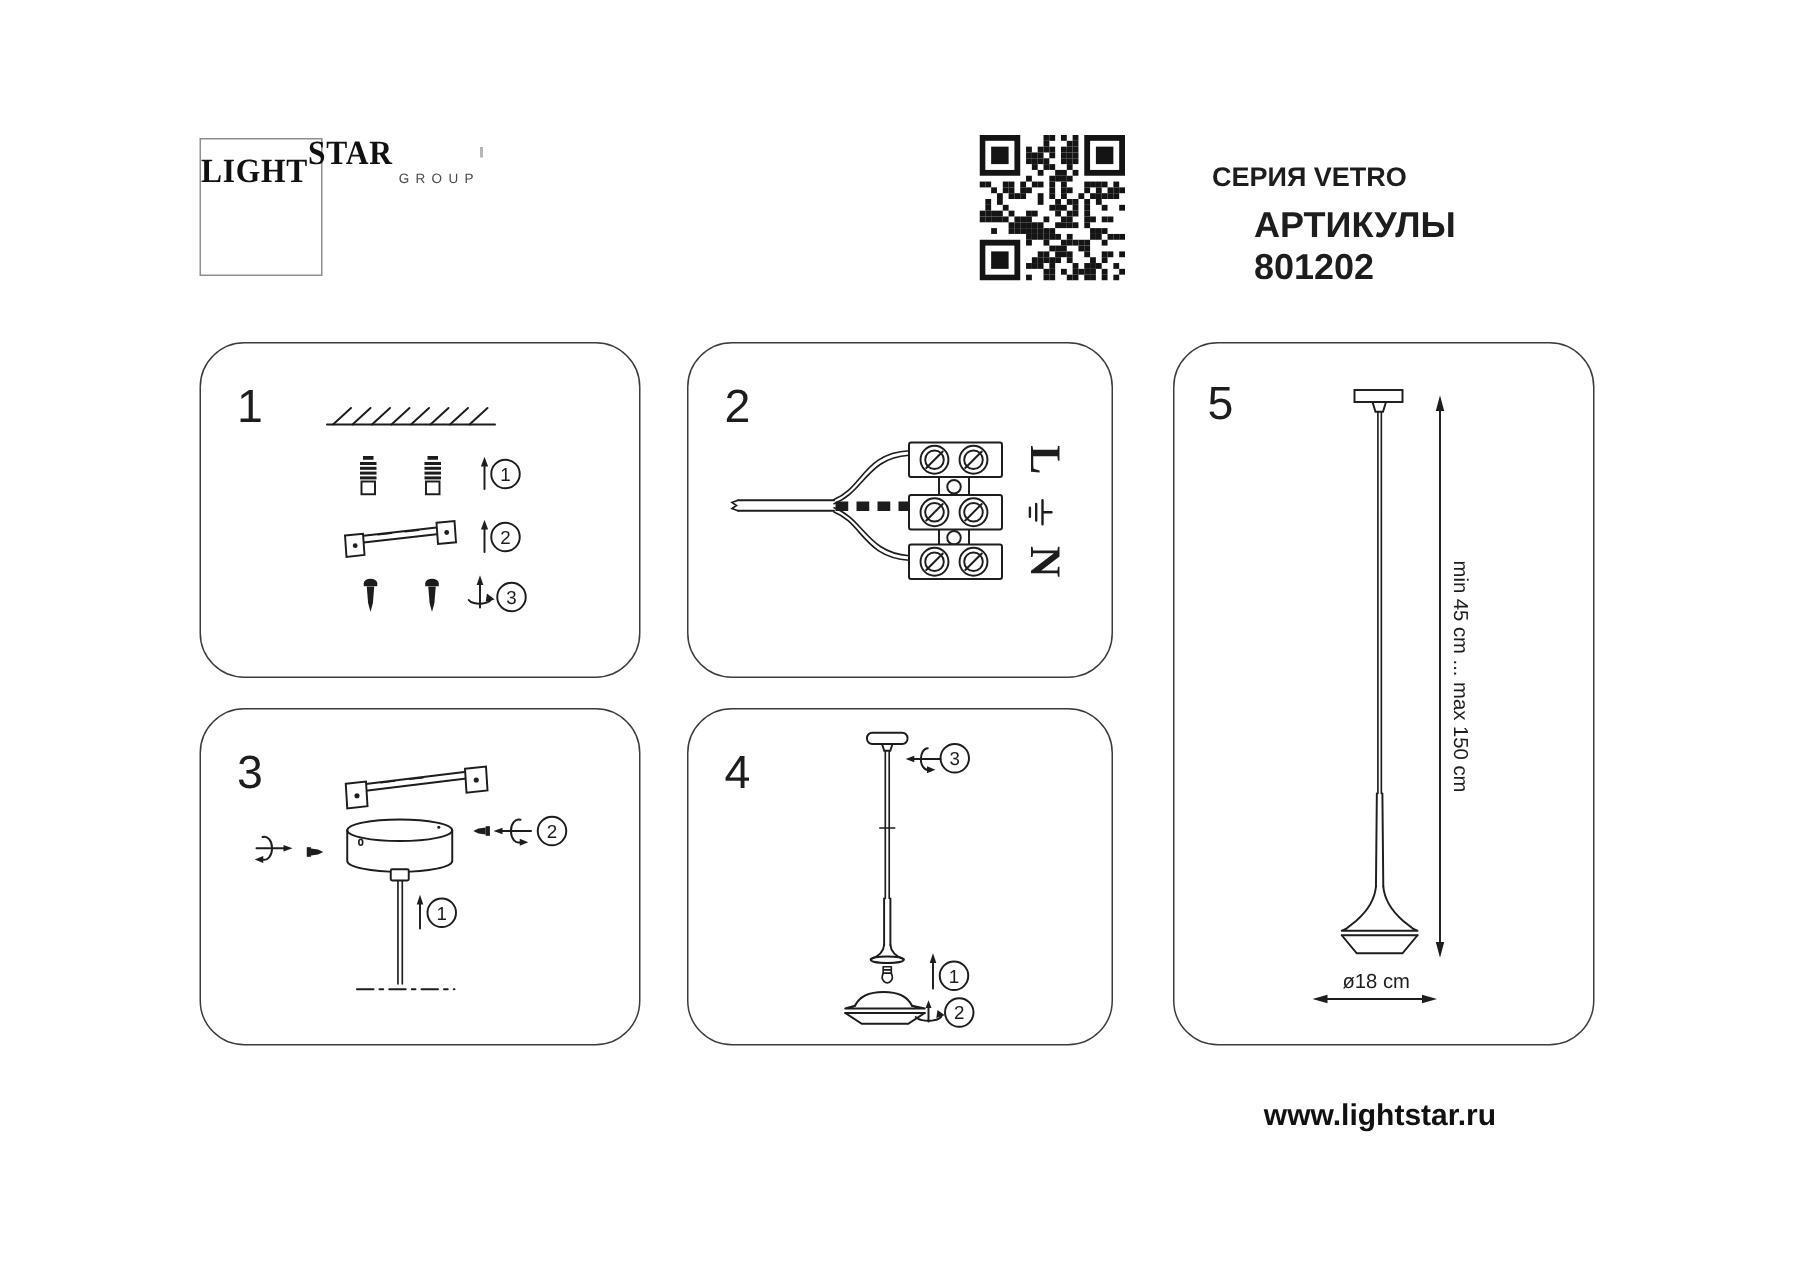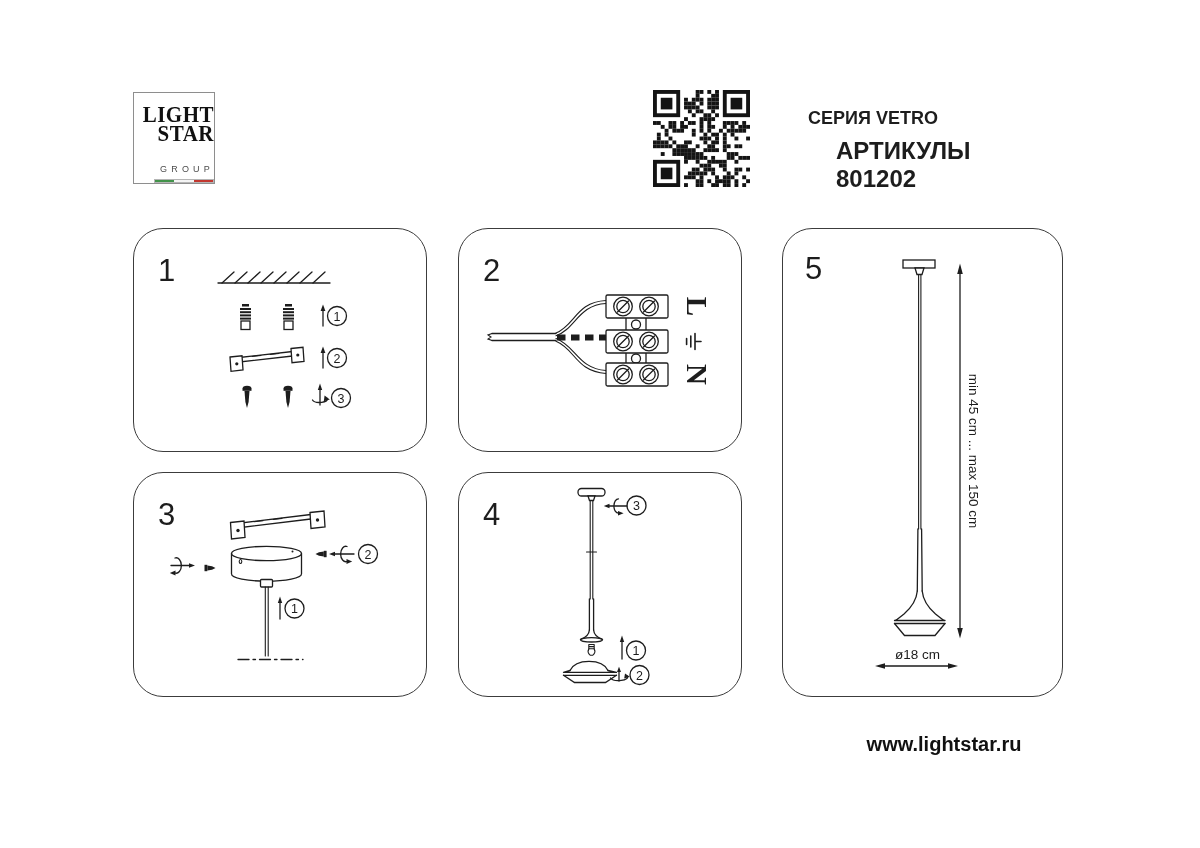--- a/index.html
+++ b/index.html
@@ -4,21 +4,21 @@
 <style>
   html,body{margin:0;padding:0;}
   body{
     width:1200px;height:848px;position:relative;background:#ffffff;
     font-family:"Liberation Sans",sans-serif;color:#1d1d1d;overflow:hidden;
   }
   .abs{position:absolute;}
   
   .logo-box{
     left:133px;top:92px;width:80px;height:90px;border:1px solid #8e8e8e;
-    display:flex;flex-direction:column;align-items:flex-end;background:#fff;
+    display:flex;flex-direction:row;align-items:flex-start;background:#fff;
   }
   .logo-word{
     font-family:"Liberation Serif",serif;font-weight:bold;font-size:21px;
     line-height:19px;letter-spacing:.5px;transform:scaleY(1.08);color:#111;
   }
   .logo-word.first{margin-top:12px;}
   .logo-group{
     font-size:9px;letter-spacing:4.2px;color:#4c4c4c;margin-top:21px;margin-left:4px;
   }
   .logo-flag{display:flex;width:58px;height:5px;margin-top:5px;border:0.5px solid #b5b5b5;}
@@ -44,21 +44,21 @@
   
   .ink{stroke:#1d1d1d;fill:none;stroke-width:1.3;stroke-linecap:round;}
   .inkthin{stroke:#1d1d1d;fill:none;stroke-width:1.1;stroke-linecap:round;}
   .blk{fill:#1d1d1d;stroke:none;}
   .wt{fill:#ffffff;stroke:#1d1d1d;stroke-width:1.3;}
   .pnum{font-size:31px;fill:#1d1d1d;font-family:"Liberation Sans",sans-serif;}
   .mtxt{font-size:12.5px;fill:#1d1d1d;text-anchor:middle;font-family:"Liberation Sans",sans-serif;}
   .term{font-family:"Liberation Serif",serif;font-size:29px;font-weight:bold;fill:#1d1d1d;text-anchor:middle;}
   .dimtxt{font-size:13.5px;fill:#1d1d1d;text-anchor:middle;font-family:"Liberation Sans",sans-serif;}
   .footer{
-    left:844px;top:733px;width:200px;text-align:center;
+    left:820px;top:733px;width:200px;text-align:center;
     font-size:20px;font-weight:bold;color:#111;
   }
 </style>
 </head>
 <body>
 
 <div class="abs logo-box">
   <div class="logo-word first">LIGHT</div>
   <div class="logo-word">STAR</div>
   <div class="logo-group">GROUP</div>

